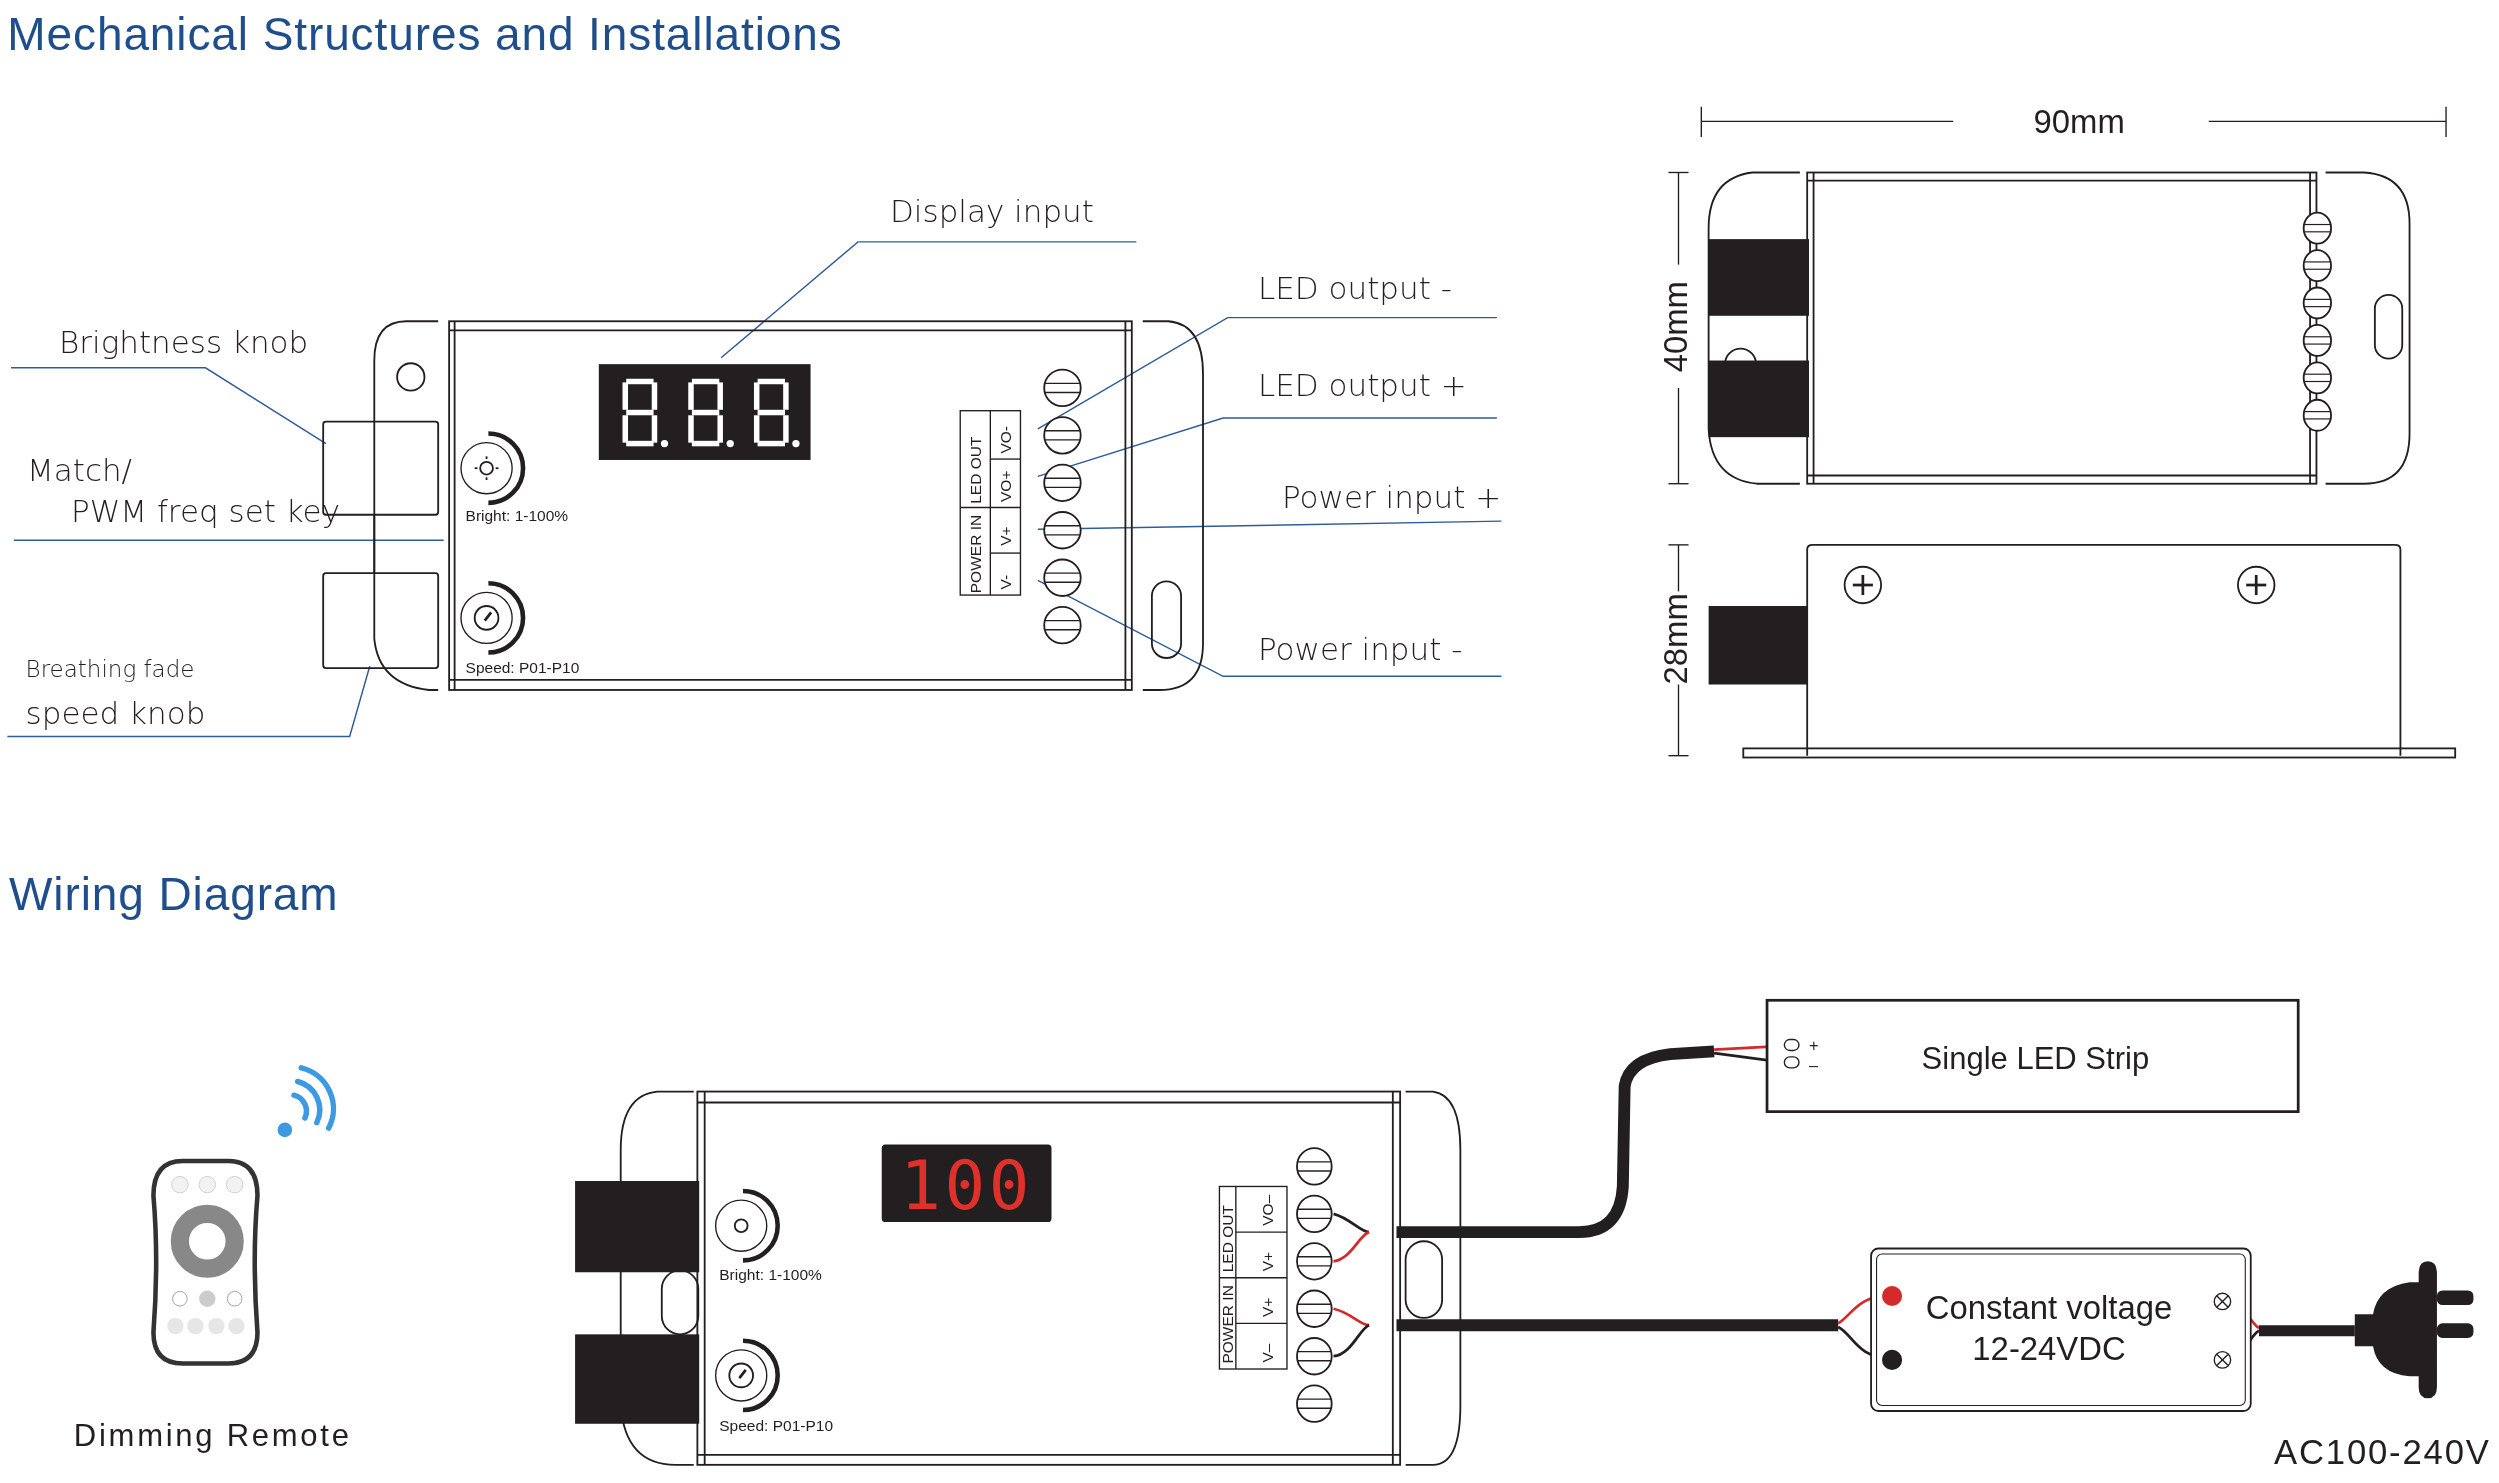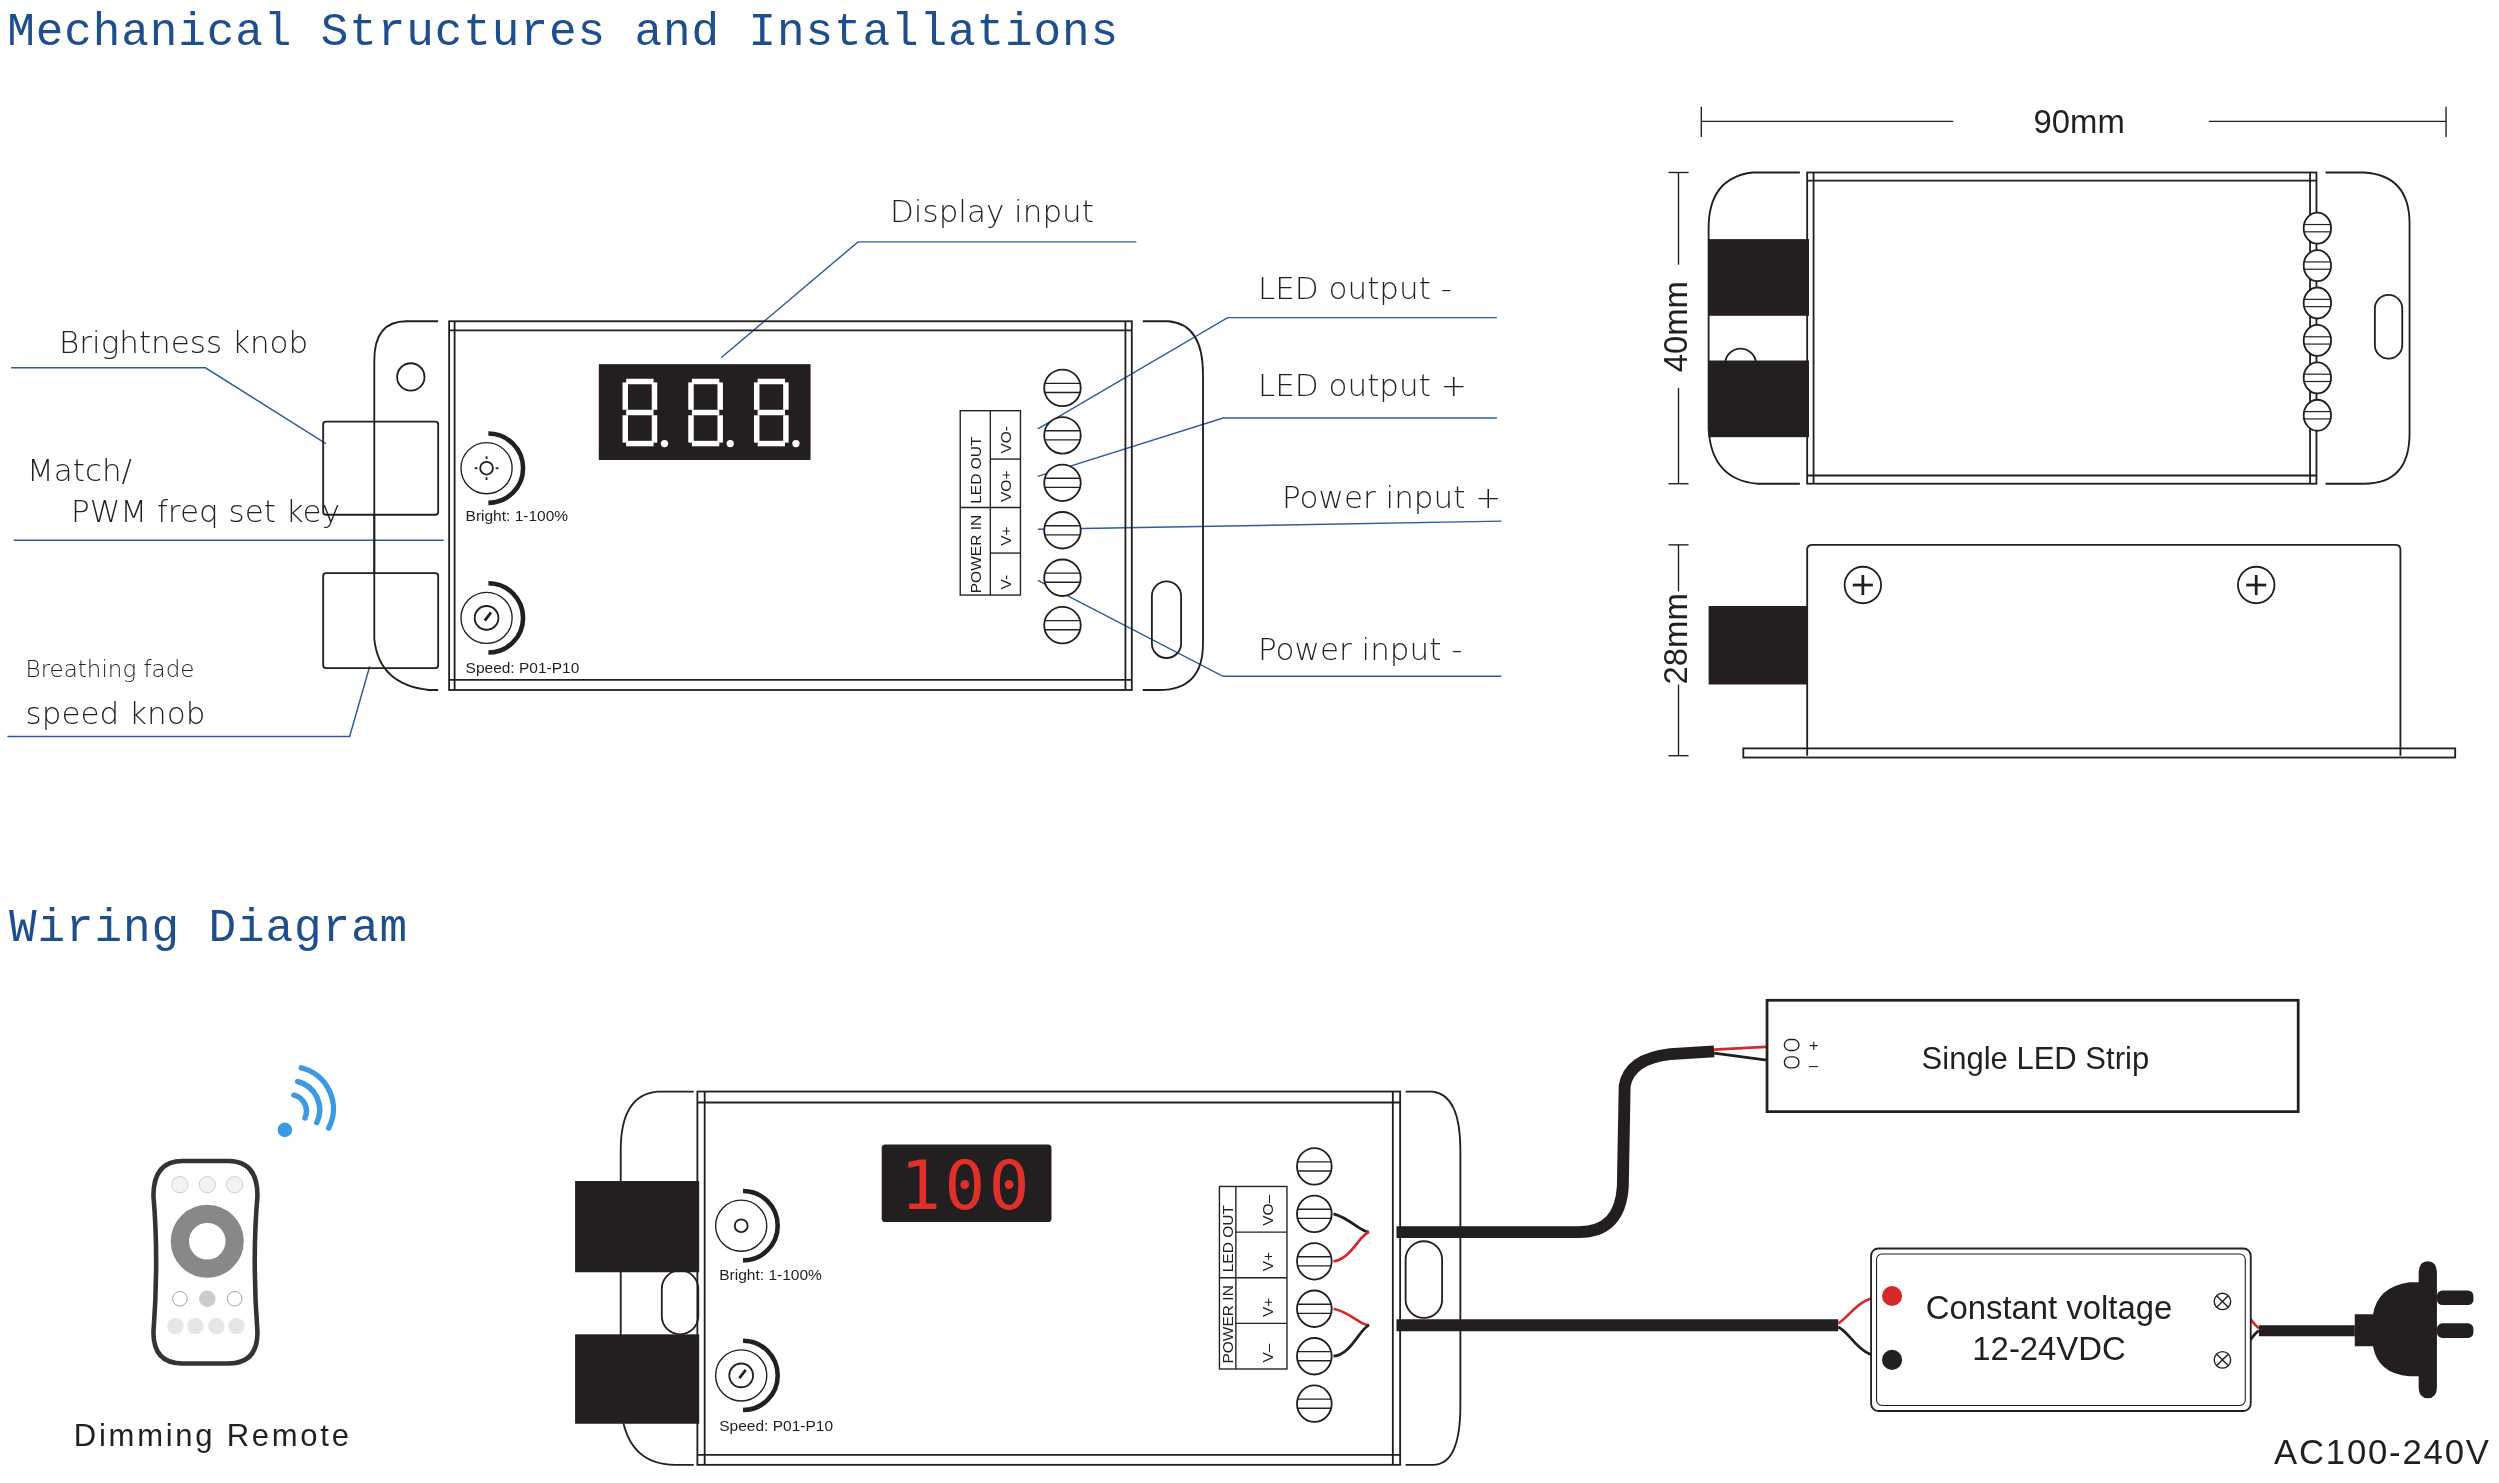--- a/index.html
+++ b/index.html
@@ -1,26 +1,26 @@
 <!DOCTYPE html>
 <html style="font-size:14.6px"><head>
 <meta charset="utf-8">
 <style>
   html,body{margin:0;padding:0;background:#fff;}
   body{width:2500px;height:1484px;position:relative;overflow:hidden;font-family:"DejaVu Sans",sans-serif;}
-  .h1{position:absolute;color:#1f4e8c;font-family:Liberation Mono, monospace;font-size:46px;letter-spacing:0.9px;}
+  .h1{position:absolute;color:#1f4e8c;font-family:Liberation Sans, sans-serif;font-size:46px;letter-spacing:0.9px;}
   .lbl{position:absolute;color:#231f20;font-family:"DejaVu Sans",sans-serif;font-size:31px;line-height:42px;white-space:nowrap;font-weight:300;}
   svg{position:absolute;left:0;top:0;}
   .sl{font-family:"Liberation Sans",sans-serif;fill:#231f20;}
 </style>
 </head>
 <body>
 
 <div class="h1" style="left:7.3px;top:7.3px;">Mechanical Structures and Installations</div>
-<div class="h1" style="left:9px;top:867px;margin-top:36px;">Wiring Diagram</div>
+<div class="h1" style="left:9px;top:867px;">Wiring Diagram</div>
 
 <svg width="2500" height="1484" viewBox="0 0 2739 1626">
 
   <g stroke="#2e5c9a" stroke-width="1.6" fill="none">
     <polyline points="1245,265 940,265 790,392"></polyline>
     <polyline points="12,403 225,403 357,486"></polyline>
     <polyline points="15,592 486,592"></polyline>
     <polyline points="8,807 383,807 405,730"></polyline>
     <polyline points="1640,348 1345,348 1137,470"></polyline>
     <polyline points="1640,458 1340,458 1137,522"></polyline>

